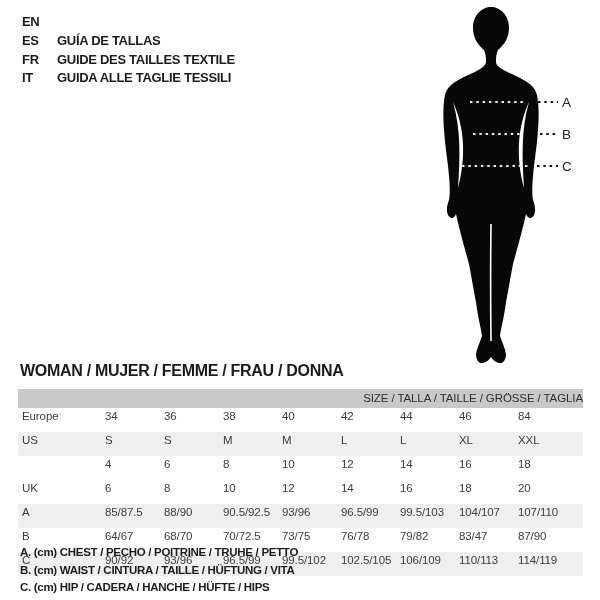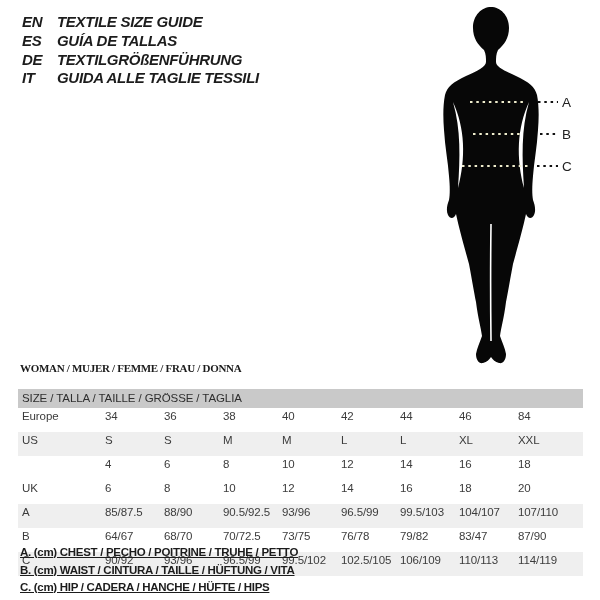--- a/index.html
+++ b/index.html
@@ -2,55 +2,54 @@
 <html><head>
 <meta charset="utf-8">
 <style>
   html,body{margin:0;padding:0;background:#ffffff;}
   .canvas{
     position:relative;width:600px;height:600px;background:#ffffff;overflow:hidden;
     font-family:"Liberation Sans","DejaVu Sans",sans-serif;color:#1d1d1d;
   }
   
   .lang-list{position:absolute;left:22px;top:13px;}
-  .lang-row{display:flex;line-height:18.8px;font-size:15px;font-weight:700;letter-spacing:-0.3px;color:#1c1c1c;font-style:italic;}
+  .lang-row{display:flex;line-height:18.8px;font-size:13px;font-weight:700;letter-spacing:-0.3px;color:#1c1c1c;}
   .lang-code{width:35px;flex:0 0 35px;}
   
   .figure{position:absolute;left:420px;top:0;width:160px;height:372px;}
   .meas-label{position:absolute;left:562px;font-size:13.5px;color:#222;line-height:16px;}
   
-  .section-title{position:absolute;left:20px;top:362px;font-size:11px;font-weight:700;letter-spacing:-0.3px;color:#1b1b1b;font-family:Liberation Serif, serif;}
+  .section-title{position:absolute;left:20px;top:362px;font-size:16px;font-weight:700;letter-spacing:-0.3px;color:#1b1b1b;}
   
   .size-table{position:absolute;left:18px;top:389px;width:565px;font-size:11.5px;color:#3c3c3c;letter-spacing:-0.1px;}
-  .thead{height:19px;line-height:19px;background:#c9c9c9;color:#2e2e2e;padding-left:4px;box-sizing:border-box;}
+  .thead{height:19px;line-height:19px;background:#c9c9c9;color:#2e2e2e;padding-left:4px;box-sizing:border-box;text-align:right;}
   .trow{display:grid;grid-template-columns:87px repeat(8,1fr);height:24px;line-height:17px;padding-right:6px;box-sizing:border-box;}
   .trow.shaded{background:#efefef;}
   .tlabel{padding-left:4px;text-align:left;}
   .tcell{text-align:left;}
   
   .legend{position:absolute;left:20px;top:544px;}
-  .legend-line{font-size:11.5px;font-weight:700;line-height:17.5px;letter-spacing:-0.3px;color:#1c1c1c;text-decoration:underline;}
+  .legend-line{font-size:11.5px;font-weight:700;line-height:17.5px;letter-spacing:-0.3px;color:#1c1c1c;}
 </style>
 </head>
 <body>
 
 <div class="canvas">
 
   <div class="lang-list">
       <div class="lang-row">
         <span class="lang-code">EN</span>
-        <span class="lang-title">TEXTILE SIZE GUIDE</span>
       </div>
       <div class="lang-row">
         <span class="lang-code">ES</span>
         <span class="lang-title">GUÍA DE TALLAS</span>
       </div>
       <div class="lang-row">
-        <span class="lang-code">DE</span>
-        <span class="lang-title">TEXTILGRÖßENFÜHRUNG</span>
+        <span class="lang-code">FR</span>
+        <span class="lang-title">GUIDE DES TAILLES TEXTILE</span>
       </div>
       <div class="lang-row">
         <span class="lang-code">IT</span>
         <span class="lang-title">GUIDA ALLE TAGLIE TESSILI</span>
       </div>
     </div>
 
   <svg class="figure" viewBox="420 0 160 372" width="160" height="372" xmlns="http://www.w3.org/2000/svg">
     <path fill="#070707" d="
       M491,7

